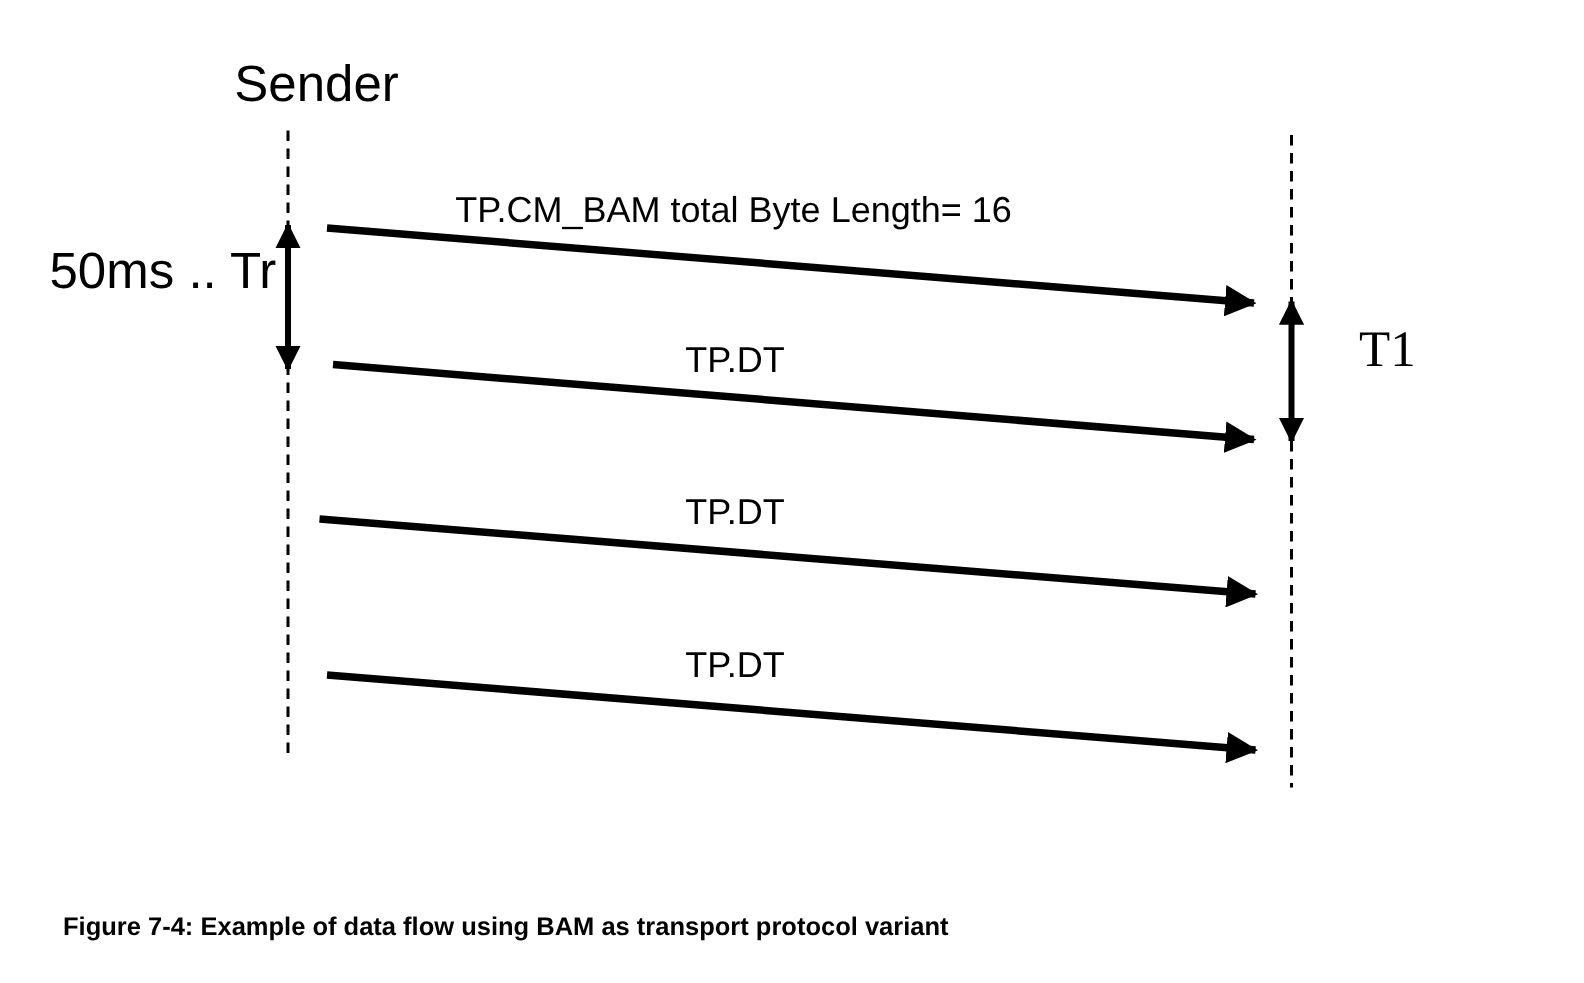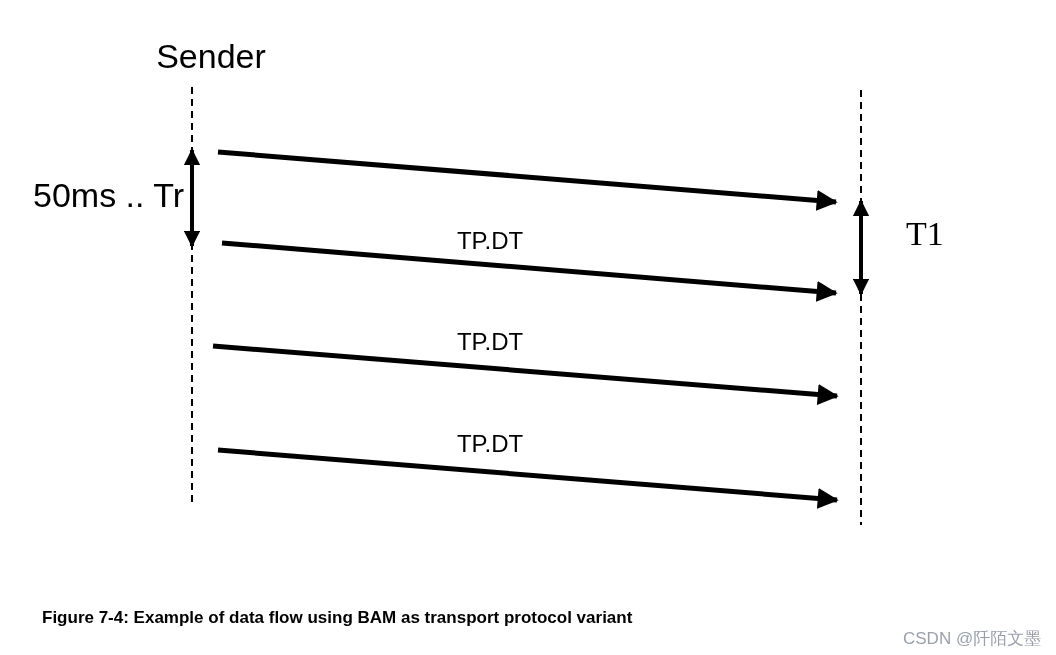--- a/index.html
+++ b/index.html
@@ -78,24 +78,24 @@
     <line x1="222" y1="243" x2="836" y2="293" stroke="#000000" stroke-width="5" marker-end="url(#ah)"></line>
     <line x1="213" y1="346" x2="837" y2="396" stroke="#000000" stroke-width="5" marker-end="url(#ah)"></line>
     <line x1="218" y1="450" x2="837" y2="500" stroke="#000000" stroke-width="5" marker-end="url(#ah)"></line>
 
     <line x1="192" y1="150" x2="192" y2="246" stroke="#000000" stroke-width="4" marker-start="url(#ah)" marker-end="url(#ah)"></line>
     <line x1="861" y1="201" x2="861" y2="294" stroke="#000000" stroke-width="4" marker-start="url(#ah)" marker-end="url(#ah)"></line>
   </svg>
 
   <div class="txt actor-label" style="left:211px; top:38px;">Sender</div>
 
-  <div class="txt timing-label" style="left:33px; top:177px;text-align:right;">50ms .. Tr</div>
+  <div class="txt timing-label" style="left:33px; top:163px;text-align:right;">50ms .. Tr</div>
   <div class="txt timing-label" style="left:906px; top:215px;font-family:Liberation Serif, serif;">T1</div>
 
+  <div class="txt msg-label" style="left:489px; top:128px;">TP.CM_BAM total Byte Length= 16</div>
   <div class="txt msg-label" style="left:490px; top:228px;">TP.DT</div>
   <div class="txt msg-label" style="left:490px; top:329px;">TP.DT</div>
   <div class="txt msg-label" style="left:490px; top:431px;">TP.DT</div>
 
-  <div class="watermark">CSDN @阡陌文墨</div>
 
   <div class="caption">Figure 7-4: Example of data flow using BAM as transport protocol variant</div>
 
 </div>
 
 </body></html>

